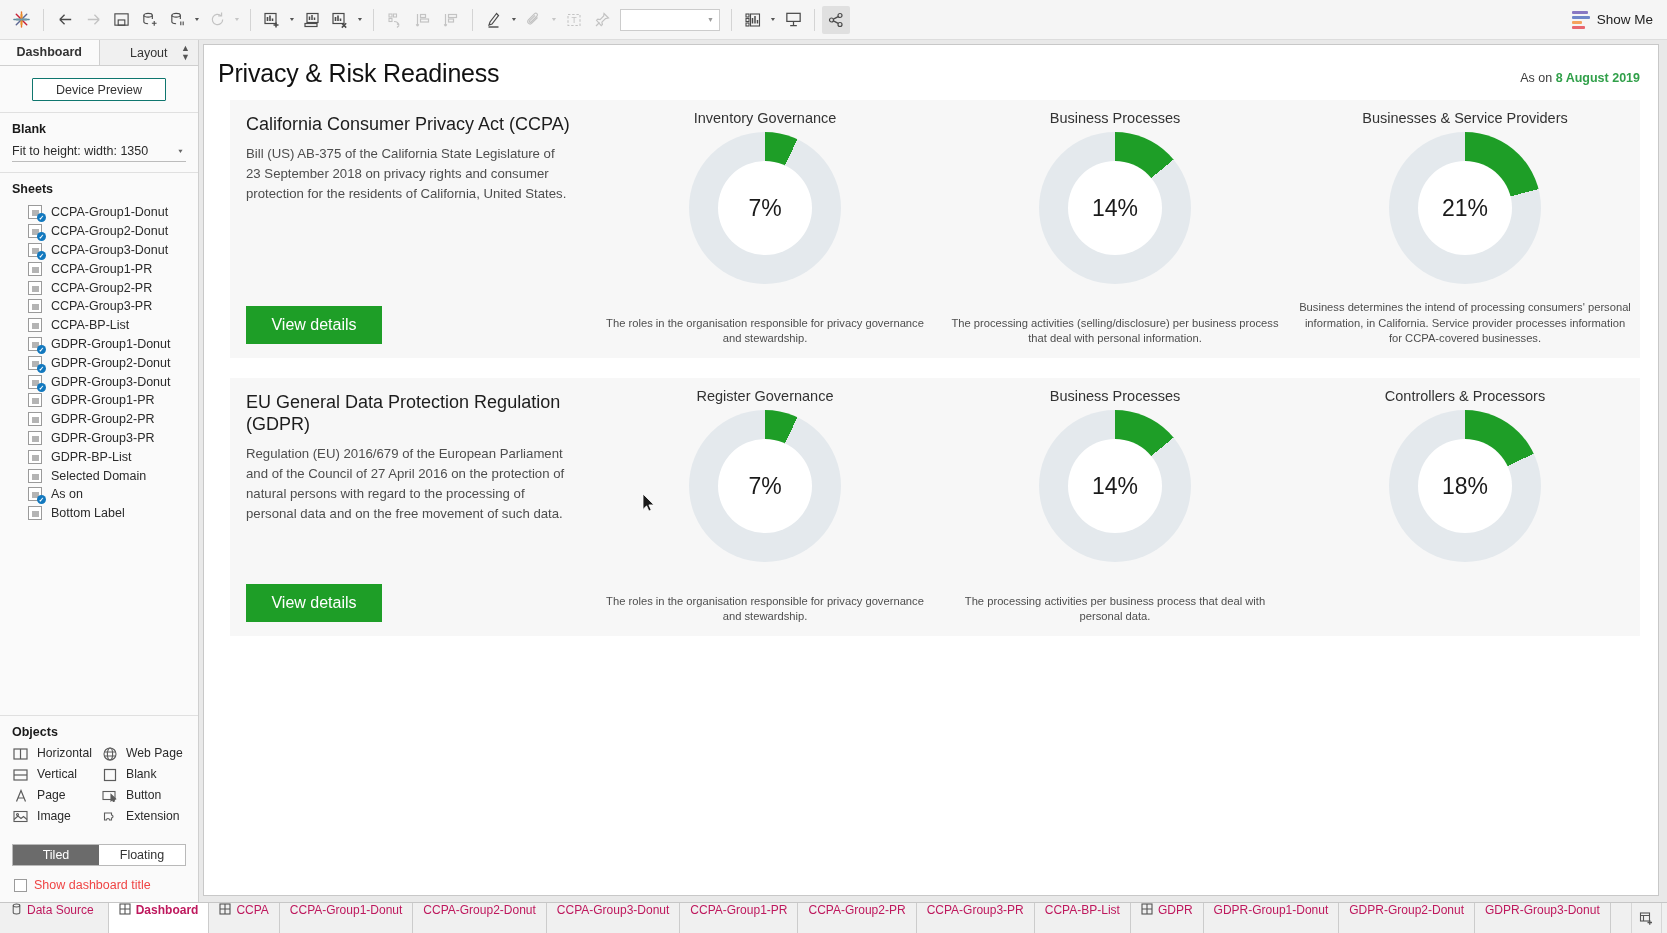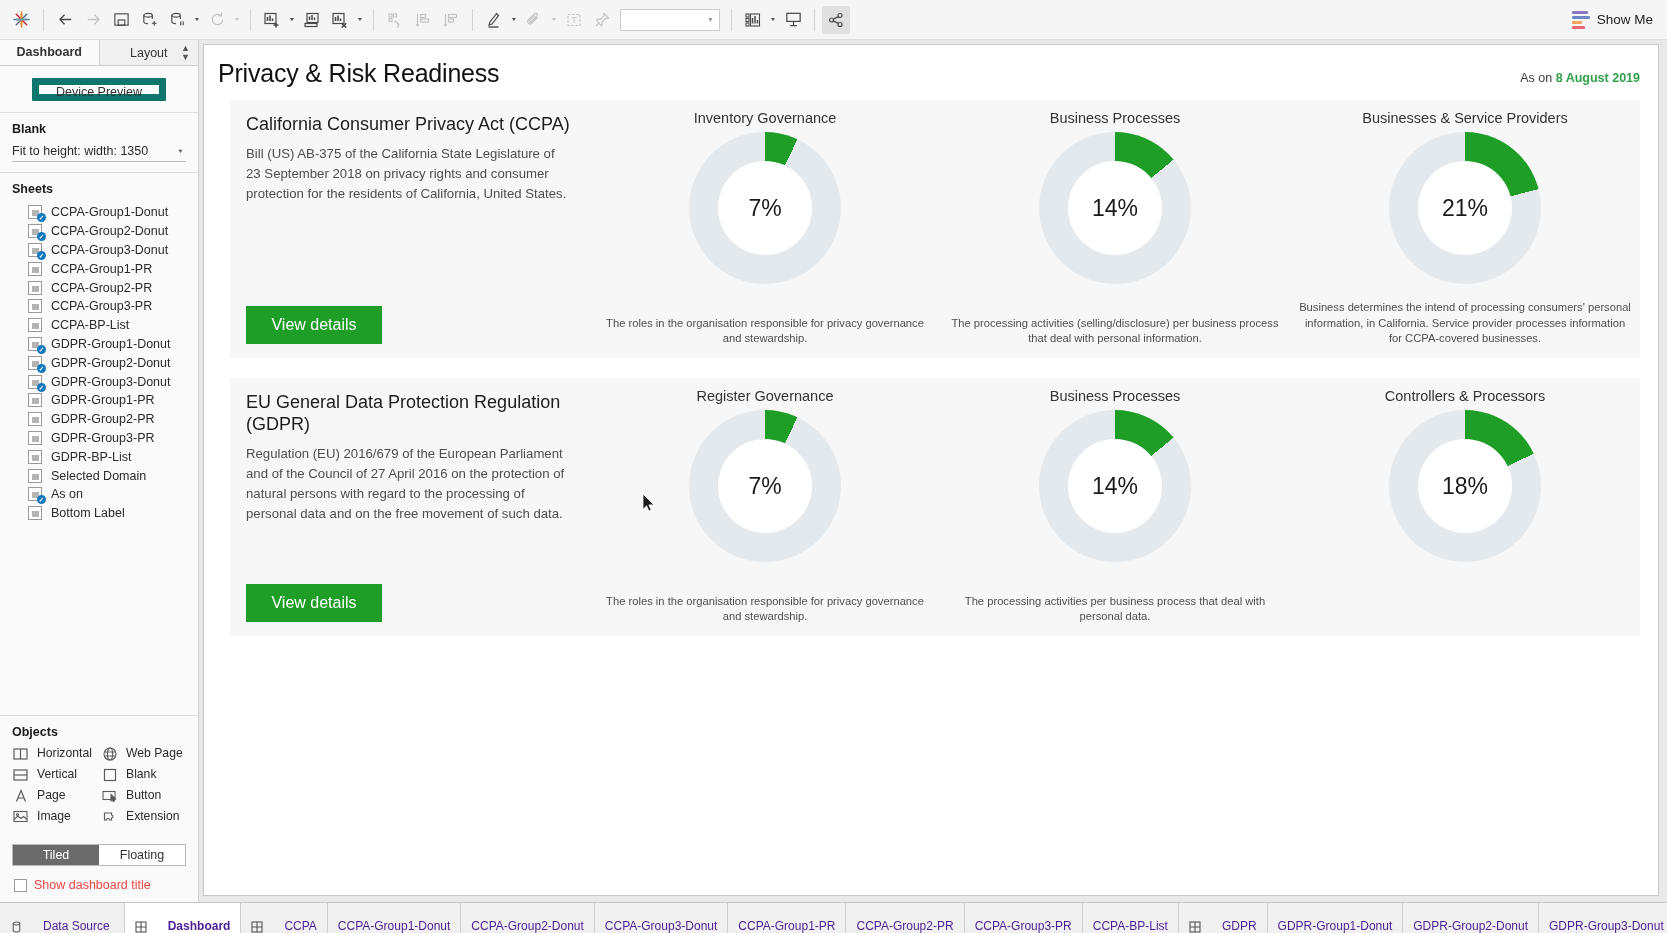--- a/index.html
+++ b/index.html
@@ -66,21 +66,21 @@
     flex: 1; display: flex; align-items: center; justify-content: center;
     font-size: 12.5px; color: #333; cursor: pointer; position: relative;
   }
   .side-tab.active { background: #fafafa; font-weight: bold; border-bottom: 1px solid #fafafa; }
   .side-tab.inactive { border-left: 1px solid #cfcfcf; }
   .tab-stepper { position: absolute; right: 8px; font-size: 9px; color: #555; line-height: 1; }
   .sec { padding: 9px 12px 10px 12px; border-bottom: 1px solid #e0e0e0; }
   .sec-title { font-weight: bold; font-size: 12.5px; color: #1a1a1a; margin-bottom: 7px; }
   .device-preview {
     display: block; margin: 3px auto 1px auto; width: 134px; height: 23px;
-    border: 7px solid #0f766e; background: #fff; font-size: 12.5px; color: #333;
+    border: 1px solid #0f766e; background: #fff; font-size: 12.5px; color: #333;
     font-family: "Liberation Sans", sans-serif; cursor: pointer; border-radius: 1px;
   }
   .size-select {
     display: flex; align-items: center; justify-content: space-between;
     border-bottom: 1px solid #bcbcbc; padding: 1px 2px 3px 0; cursor: pointer;
   }
   .size-select span { font-size: 12.5px; color: #2a2a2a; }
   .size-select .cv { font-size: 7px; color: #666; }
   .size-select .cv::after { content: "\25BC"; transform: scaleY(0.8); display: inline-block; }
 
@@ -159,23 +159,23 @@
   .donut .pct { font-size: 23px; color: #1a1a1a; }
   .metric-desc { margin-top: auto; padding-top: 10px; font-size: 11.2px; color: #4e4e4e; text-align: center; line-height: 1.36; }
 
   
   .bottombar {
     height: 31px; min-height: 31px; background: #f0f0f0;
     border-top: 1px solid #c6c6c6; display: flex; align-items: stretch;
     font-size: 12px; overflow: hidden;
   }
   .bt {
-    display: flex; align-items: flex-end; gap: 21px;
+    display: flex; align-items: flex-start; gap: 5px;
     padding: 0 10px; border-right: 1px solid #cccccc;
-    color: #4c1d95; cursor: pointer; white-space: nowrap;
+    color: #be185d; cursor: pointer; white-space: nowrap;
   }
   .bt.active { background: #fff; font-weight: bold; }
   .bt.datasrc { border-right: 1px solid #cccccc; padding: 0 14px 0 10px; }
   .bt-ico { width: 12px; height: 12px; flex: none; color: #555; display: flex; align-items: center; justify-content: center; }
   .bt-spacer { flex: 1; border-right: none; }
   .bt-right { display: flex; align-items: stretch; margin-left: auto; }
   .bt-r { width: 30px; display: flex; align-items: center; justify-content: center; color: #555; cursor: pointer; border-left: 1px solid #d6d6d6; }
 
   .cursor { position: absolute; pointer-events: none; z-index: 50; }
 </style>

